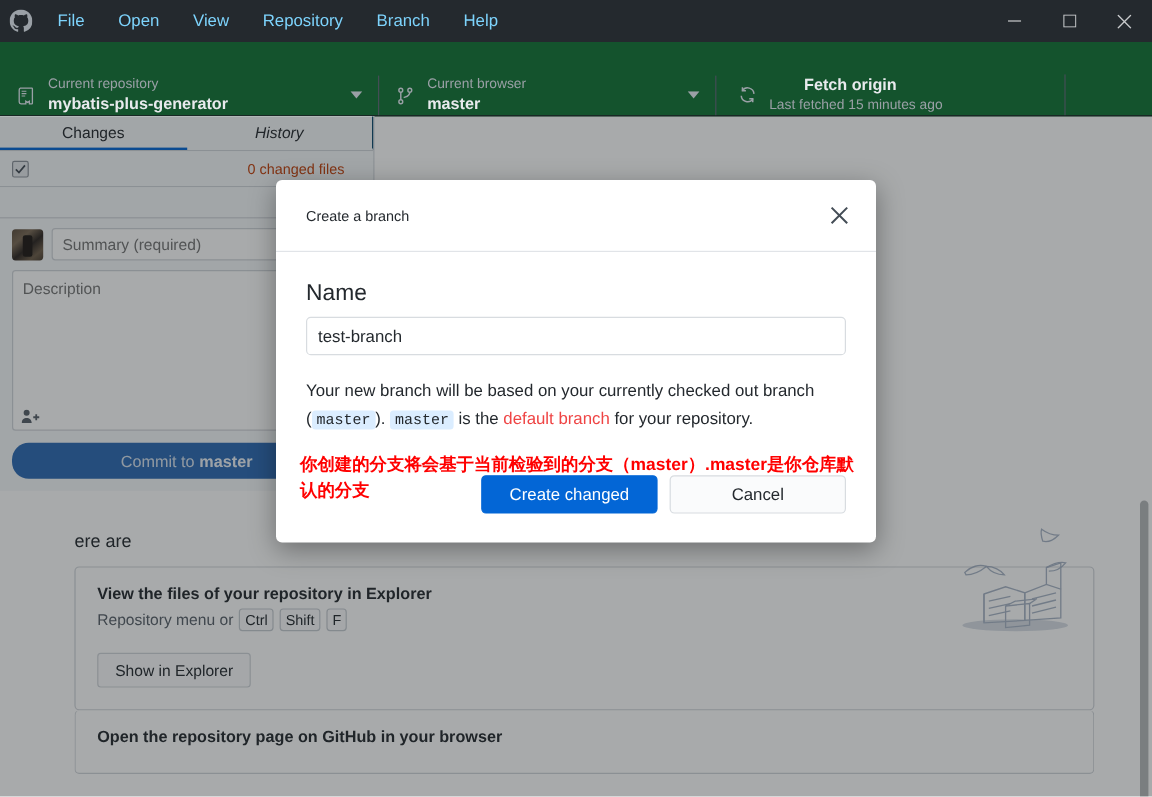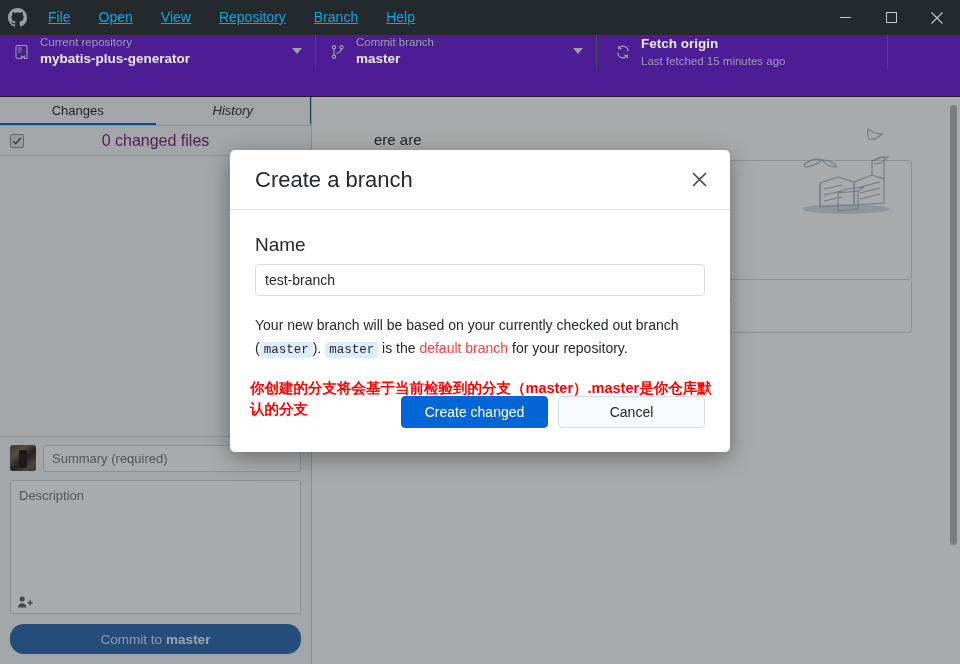--- a/index.html
+++ b/index.html
@@ -24,45 +24,44 @@
     display: flex; align-items: center;
   }
   .gh-logo {
     width: 34px; height: 35px;
     display: flex; align-items: center; justify-content: center;
     flex: 0 0 auto;
   }
   .gh-logo svg { display: block; }
   .menubar { display: flex; align-items: center; height: 35px; }
   .menu-item {
-    color: #0ea5e9;
+    color: #7dd3fc;
     font-size: 14px;
     padding: 0 14px;
     line-height: 35px;
     cursor: default;
     white-space: nowrap;
-    text-decoration: underline;
   }
   .wincontrols {
     position: absolute; right: 0; top: 0;
     height: 35px; display: flex; align-items: stretch;
   }
   .wc-btn {
     width: 46px; height: 35px;
     display: flex; align-items: center; justify-content: center;
     color: #c8cacc;
   }
   .wc-btn svg { display: block; }
 
   
   .toolbar {
     position: absolute; top: 35px; left: 0;
     width: 960px; height: 62px;
-    background: #4c1d95;
-    display: flex; align-items: flex-start;
+    background: #14532d;
+    display: flex; align-items: flex-end;
     border-bottom: 1px solid #1b1f23;
   }
   .tb-cell {
     display: flex; align-items: center;
     position: relative;
     border-right: 1px solid #444d56;
     padding: 0 10px 0 14px;
     cursor: default;
   }
   .tb-repo { width: 316px; }
@@ -76,36 +75,37 @@
   }
   .tb-text { flex: 1 1 auto; overflow: hidden; }
   .tb-label {
     font-size: 11.5px; color: #9aa0a6; line-height: 15px;
     white-space: nowrap; overflow: hidden; text-overflow: ellipsis;
   }
   .tb-value {
     font-size: 13.5px; color: #e8eaed; font-weight: bold; line-height: 18px;
     white-space: nowrap; overflow: hidden; text-overflow: ellipsis;
   }
-  .tb-value.regular { font-weight: bold; }
+  .tb-value.regular { font-weight: bold; margin-left: 29px; }
   .tb-sub {
     font-size: 11.5px; color: #9aa0a6; line-height: 16px;
     white-space: nowrap; overflow: hidden; text-overflow: ellipsis;
   }
   .tb-caret {
     width: 16px; flex: 0 0 16px;
     display: flex; align-items: center; justify-content: center;
     color: #9aa0a6;
   }
 
   
   .main {
     position: absolute; top: 97px; left: 0;
     width: 960px; height: 567px;
     display: flex;
+    flex-direction: column;
   }
   .sidebar {
     width: 312px; flex: 0 0 312px;
     background: #f6f8fa;
     border-right: 1px solid #d1d5da;
     display: flex; flex-direction: column;
     position: relative;
   }
   .tabs {
     height: 29px; display: flex;
@@ -131,31 +131,31 @@
   .chk {
     width: 14px; height: 14px;
     border: 1px solid #8b9299;
     background: #e6e9ec;
     border-radius: 2px;
     display: flex; align-items: center; justify-content: center;
     flex: 0 0 14px;
   }
   .chk svg { display: block; }
   .changed-label {
-    flex: 1 1 auto; text-align: center;
-    font-size: 16px; color: #701a75;
+    flex: 1 1 auto; text-align: right;
+    font-size: 12px; color: #c2410c;
     margin-right: 14px;
   }
   .file-list { flex: 1 1 auto; background: #f6f8fa; }
   .commit-area {
     padding: 8px 10px 10px 10px;
     border-top: 1px solid #d1d5da;
     background: #f6f8fa;
   }
-  .summary-row { display: flex; align-items: flex-start; gap: 7px; margin-bottom: 8px; }
+  .summary-row { display: flex; align-items: flex-end; gap: 7px; margin-bottom: 8px; }
   .avatar {
     width: 26px; height: 26px; flex: 0 0 26px;
     border-radius: 3px;
     background:
       linear-gradient(140deg, #5a4b3c 0%, #7b6a56 30%, #2b2420 55%, #6d5c48 80%, #473b2e 100%);
     position: relative; overflow: hidden;
   }
   .avatar::after {
     content: "";
     position: absolute; left: 9px; top: 5px; width: 8px; height: 18px;
@@ -277,21 +277,21 @@
     overflow: hidden;
   }
   .dlg-header {
     height: 60px;
     display: flex; align-items: center;
     padding: 0 18px 0 25px;
     border-bottom: 1px solid #e1e4e8;
   }
   .dlg-title {
     flex: 1 1 auto;
-    font-size: 22px; color: #24292e;
+    font-size: 12px; color: #24292e;
   }
   .dlg-close {
     width: 26px; height: 26px;
     display: flex; align-items: center; justify-content: center;
     color: #444d56;
     cursor: default;
   }
   .dlg-close svg { display: block; }
   .dlg-body { padding: 24px 25px 0 25px; }
   .field-label {
@@ -425,21 +425,21 @@
       <div class="tb-icon">
         <svg width="16" height="16" viewBox="0 0 16 16" fill="none" stroke="currentColor" stroke-width="1.2">
           <circle cx="4" cy="3.2" r="1.6"></circle>
           <circle cx="4" cy="12.8" r="1.6"></circle>
           <circle cx="11.5" cy="3.2" r="1.6"></circle>
           <path d="M4 4.8v6.4"></path>
           <path d="M11.5 4.8c0 3.2-2.6 3.6-5.1 4.6"></path>
         </svg>
       </div>
       <div class="tb-text">
-        <div class="tb-label">Commit branch</div>
+        <div class="tb-label">Current browser</div>
         <div class="tb-value">master</div>
       </div>
       <div class="tb-caret">
         <svg width="10" height="7" viewBox="0 0 10 7">
             <path d="M0 0 L5 6 L10 0 Z" fill="currentColor"></path>
           </svg>
       </div>
     </div>
 
     <div class="tb-cell tb-fetch">

